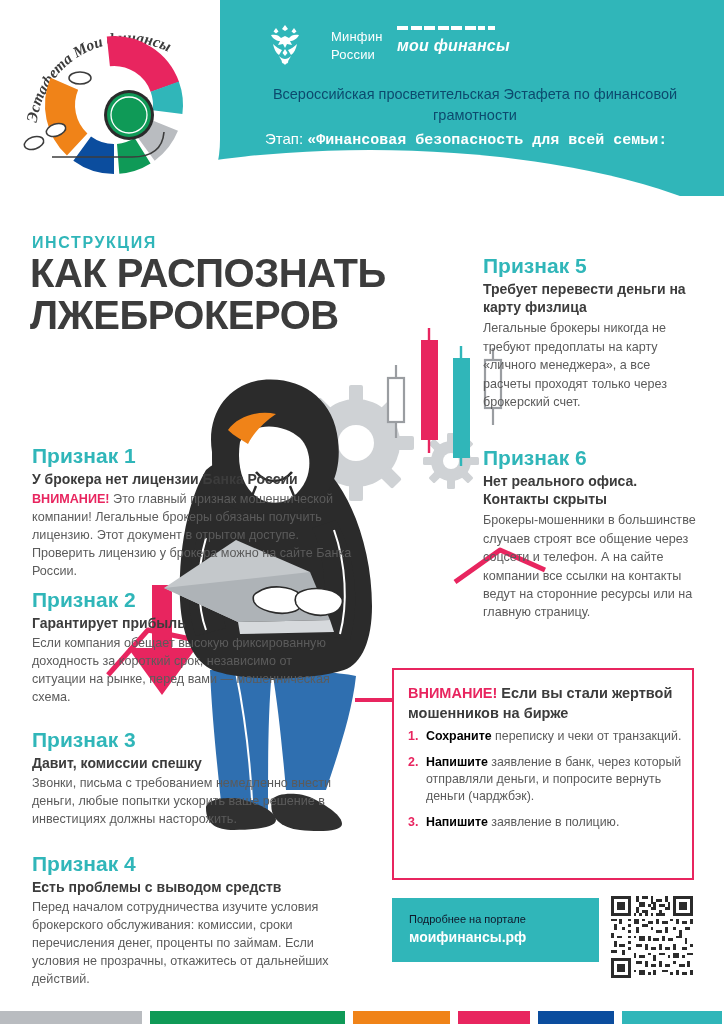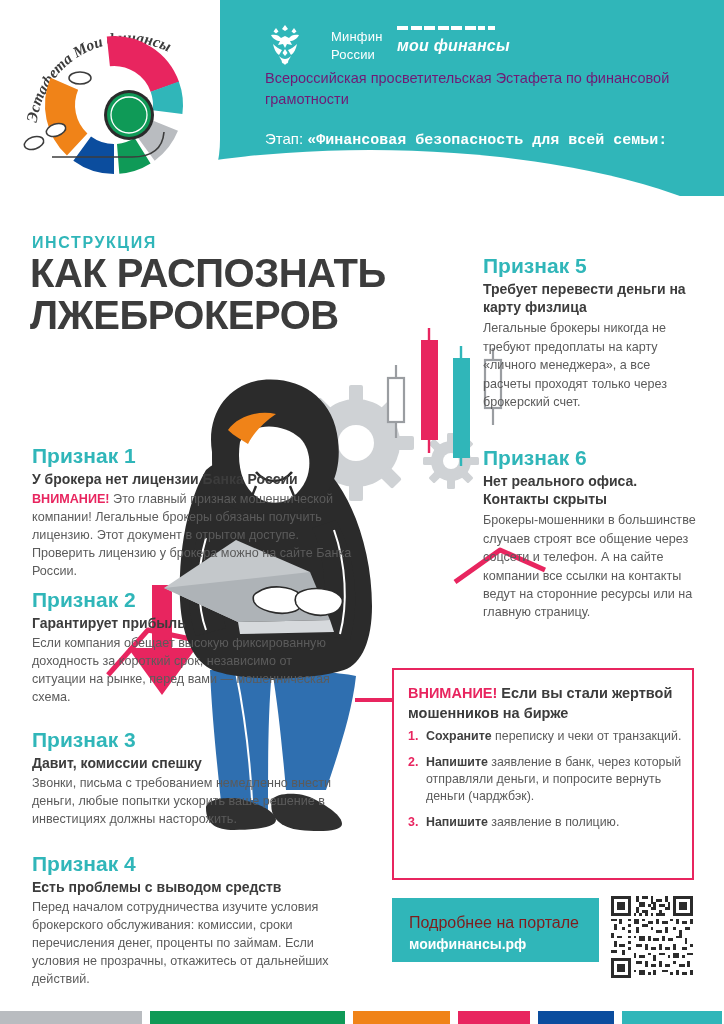--- a/index.html
+++ b/index.html
@@ -41,22 +41,22 @@
   
   .min-row{position:absolute;left:265px;top:22px;display:flex;align-items:center;gap:26px;}
   .emblem{width:40px;height:48px;}
   .min-text{color:#ffffff;font-size:13px;line-height:1.35;letter-spacing:.2px;}
   .mf-brand{position:absolute;left:397px;top:26px;width:130px;font-style:italic;}
   .mf-dashes{display:flex;gap:2.5px;margin-bottom:7px;}
   .mf-dashes i{display:block;width:11px;height:4px;background:#fff;}
   .mf-dashes i.short{width:7px;}
   .mf-name{color:#fff;font-size:16px;font-weight:bold;letter-spacing:.2px;}
 
-  .hdr-sub{position:absolute;left:265px;top:68px;width:420px;color:#701a75;
-           font-size:14.5px;line-height:1.45;}
+  .hdr-sub{position:absolute;left:265px;top:84px;width:420px;color:#0c4a6e;
+           font-size:14.5px;line-height:1.45;text-align:center;}
   .hdr-stage{position:absolute;left:265px;top:128px;width:430px;color:#fff;
              font-size:15px;line-height:1.4;}
   .hdr-stage b{font-weight:bold;font-family:Liberation Mono, monospace;}
 
   
   .kicker{position:absolute;left:32px;top:234px;color:#30b6b9;
           font-size:16px;font-weight:bold;letter-spacing:1.6px;}
   .title{position:absolute;left:30px;top:252px;width:430px;color:#3c3c3c;
          font-size:40px;font-weight:bold;line-height:1.05;letter-spacing:-.5px;}
   .lede{position:absolute;left:32px;top:358px;width:330px;color:#4a4a4a;
@@ -85,28 +85,28 @@
     position:absolute;left:392px;top:668px;width:302px;height:212px;
     border:2.5px solid #e8255f;background:#ffffff;box-sizing:border-box;
   }
   .warn-title{position:absolute;left:14px;top:14px;width:275px;color:#3c3c3c;
               font-size:14.5px;font-weight:bold;line-height:1.35;}
   .warn-title .w-red{color:#e8255f;}
   .warn-list{position:absolute;left:14px;top:58px;width:278px;margin:0;padding:0;list-style:none;}
   .warn-list li{position:relative;padding-left:18px;margin-bottom:9px;
                 color:#5b5b5b;font-size:12.4px;line-height:1.38;}
   .warn-list li .num{position:absolute;left:0;top:0;color:#e8255f;font-weight:bold;}
-  .warn-list li b{color:#404040;font-weight:bold;}
+  .warn-list li b{color:#000000;font-weight:bold;}
 
   
   .portal{
     position:absolute;left:392px;top:898px;width:207px;height:64px;
     background:#30b6b9;box-sizing:border-box;padding:13px 0 0 17px;
   }
-  .portal .p1{color:#7f1d1d;font-size:16px;line-height:1.5;}
+  .portal .p1{color:#0f172a;font-size:11px;line-height:1.5;}
   .portal .p2{color:#fff;font-size:14px;font-weight:bold;line-height:1.4;}
   .qr{position:absolute;left:611px;top:896px;width:82px;height:82px;}
 
   .bottombar{position:absolute;left:0;top:1011px;width:724px;height:13px;display:flex;}
   .bottombar span{display:block;height:13px;}
   .bottombar .gap{background:#ffffff;width:8px;}
 </style>
 </head>
 <body>
 

